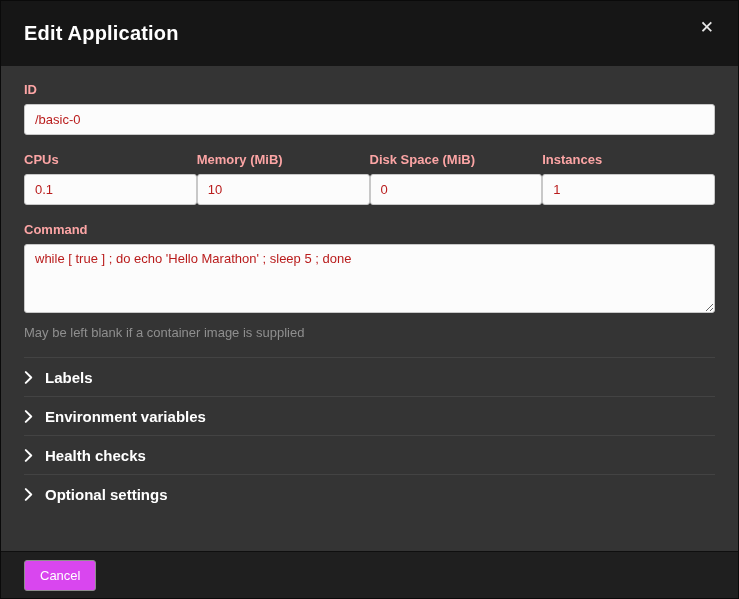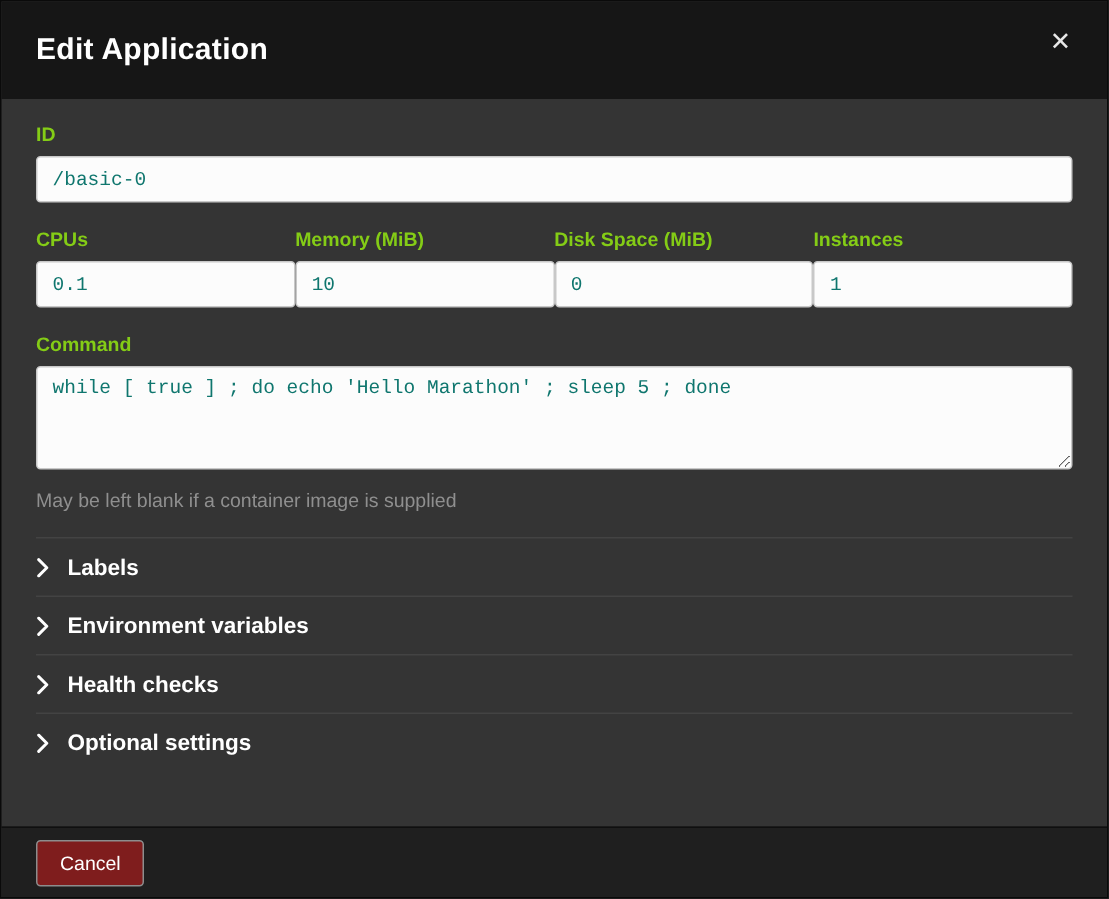--- a/index.html
+++ b/index.html
@@ -45,35 +45,35 @@
   }
   
   .modal-body {
     flex: 1 1 auto;
     padding: 16px 23px 0 23px;
     overflow: hidden;
   }
   .form-group { margin-bottom: 17px; }
   .field-label {
     display: block;
-    color: #84cc16;
+    color: #fca5a5;
     font-size: 13px;
     font-weight: 700;
     margin-bottom: 7px;
   }
   .text-input {
     width: 100%;
     height: 31px;
     background: #fcfcfc;
     border: 1px solid #c8c8c8;
     border-radius: 3px;
     padding: 5px 10px;
-    font-family: Liberation Mono, monospace;
-    font-size: 13px;
-    color: #0f766e;
+    font-family: Liberation Sans, sans-serif;
+    font-size: 13px;
+    color: #b91c1c;
     outline: none;
   }
   .field-row {
     display: flex;
     gap: 0;
     margin-bottom: 17px;
   }
   .field-row .form-group { flex: 1 1 0; margin-bottom: 0; }
   textarea.text-input {
     height: 69px;
@@ -120,21 +120,21 @@
     font-size: 13px;
     cursor: pointer;
     padding: 0 15px;
     color: #ffffff;
   }
   .btn-primary {
     background: var(--accent-blue, #3a70e2);
     border: 1px solid var(--accent-blue, #3a70e2);
   }
   .btn-cancel {
-    background: #7f1d1d;
+    background: #d946ef;
     border: 1px solid #8d8d8d;
   }
 </style>
 </head>
 <body>
 
 <div class="modal">
 
   <header class="modal-header">
     <h1 class="modal-title">Edit Application</h1>

